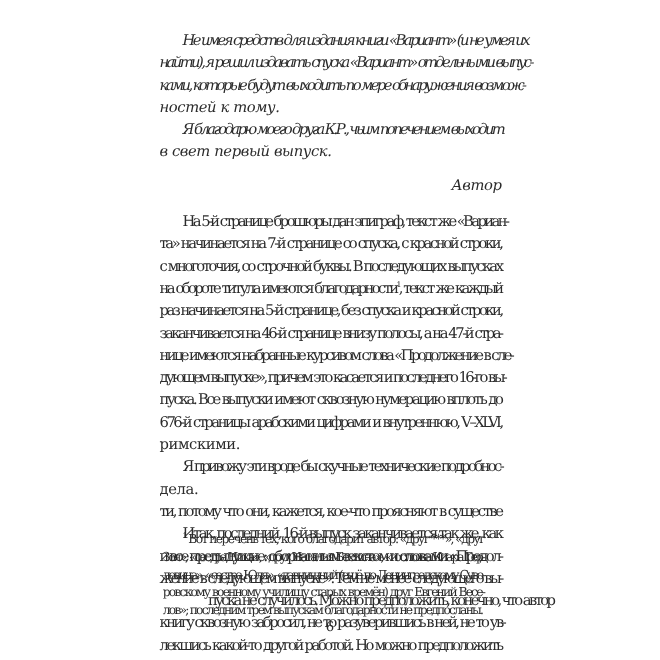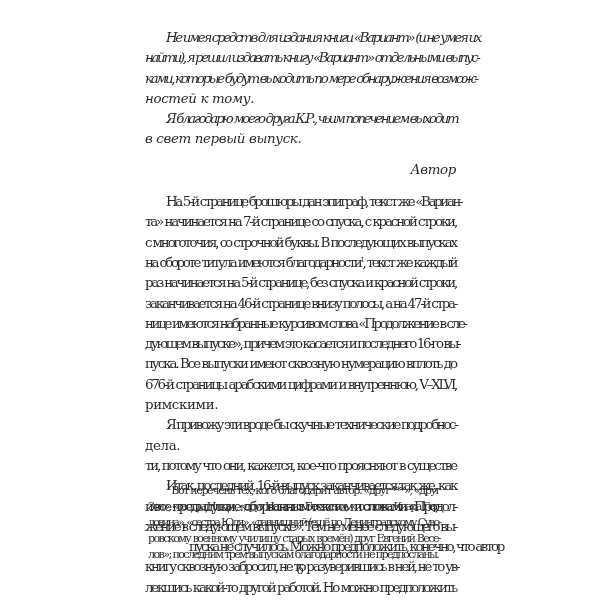--- a/index.html
+++ b/index.html
@@ -28,21 +28,21 @@
   .fline.indent { padding-left: 18px; }
   sup { font-size: 7px; vertical-align: 5px; line-height: 0; }
   .pagenum { position: absolute; left: 0; width: 600px; top: 563px; text-align: center; font-size: 12px; }
 </style>
 </head>
 <body>
 
 <div class="page">
   <div class="ital">
     <span class="line indent" style="letter-spacing: -2.35px;">Не имея средств для издания книги «Вариант» (и не умея их</span>
-    <span class="line" style="letter-spacing: -2.35px;">найти), я решил издавать книгу «Вариант» отдельными выпус-</span>
+    <span class="line" style="letter-spacing: -2.35px;">найти), я решил издавать спуска «Вариант» отдельными выпус-</span>
     <span class="line" style="letter-spacing: -2.35px;">ками, которые будут выходить по мере обнаружения возмож-</span>
     <span class="line last">ностей к тому.</span>
     <span class="line indent" style="letter-spacing: -2.35px;">Я благодарю моего друга К.Р., чьим попечением выходит</span>
     <span class="line last">в свет первый выпуск.</span>
     <span class="line author">Автор</span>
   </div>
 
   <div>
     <span class="line indent" style="letter-spacing: -2.35px;">На 5-й странице брошюры дан эпиграф, текст же «Вариан-</span>
     <span class="line" style="letter-spacing: -2.15px;">та» начинается на 7-й странице со спуска, с красной строки,</span>

